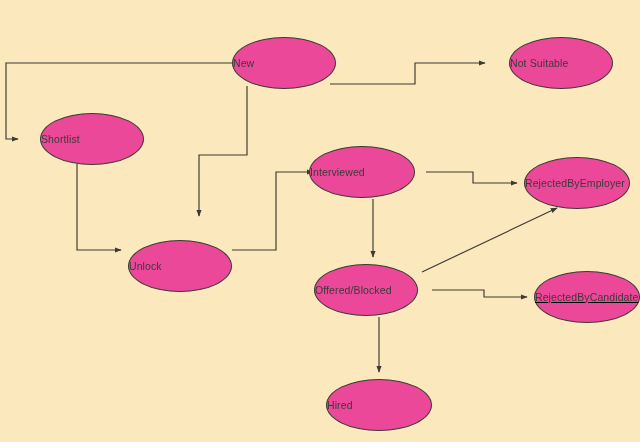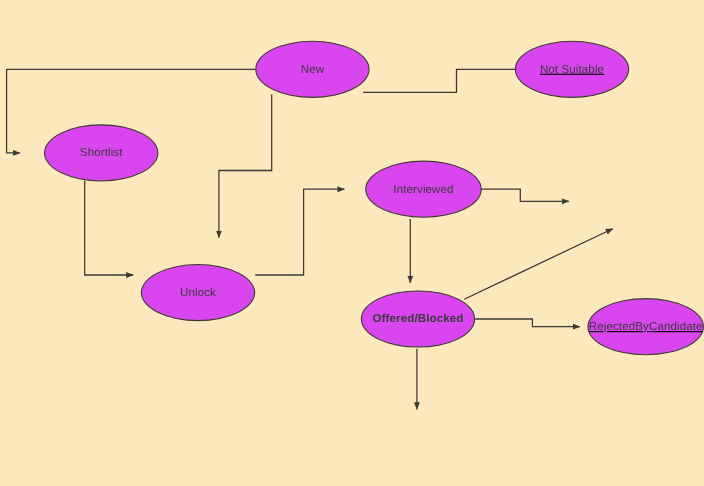--- a/index.html
+++ b/index.html
@@ -26,23 +26,22 @@
     position: absolute;
     left: 0;
     top: 0;
     width: 640px;
     height: 442px;
   }
   .node {
     position: absolute;
     display: flex;
     align-items: center;
-    justify-content: center;
     box-sizing: border-box;
-    background: #d946ef;
+    background: #ec4899;
     border: 1.15px solid #3d3a33;
     border-radius: 50%;
   }
   .node-label {
     color: #3a3a3a;
     font-size: 10.5px;
     line-height: 1;
     letter-spacing: .1px;
     white-space: nowrap;
     text-align: center;
@@ -71,33 +70,39 @@
         <path d="M 422 272 L 557 208" fill="none" stroke="#3d3a33" stroke-width="1.15" marker-end="url(#arrowhead)"></path>
         <path d="M 432 290 L 484 290 L 484 297 L 527 297" fill="none" stroke="#3d3a33" stroke-width="1.15" marker-end="url(#arrowhead)"></path>
         <path d="M 379 317 L 379 372" fill="none" stroke="#3d3a33" stroke-width="1.15" marker-end="url(#arrowhead)"></path>
       </g>
   </svg>
 
   <div id="node-layer">
       <div class="node" style="left: 232px; top: 37px; width: 104px; height: 52px;">
         <span class="node-label">New</span>
       </div>
-      <div class="node" style="left: 468px; top: 37px; width: 104px; height: 52px; text-decoration: underline;">
+      <div class="node" style="left: 509px; top: 37px; width: 104px; height: 52px;">
         <span class="node-label">Not Suitable</span>
       </div>
       <div class="node" style="left: 40px; top: 113px; width: 104px; height: 52px;">
         <span class="node-label">Shortlist</span>
       </div>
-      <div class="node" style="left: 332px; top: 146px; width: 106px; height: 52px;">
+      <div class="node" style="left: 309px; top: 146px; width: 106px; height: 52px;">
         <span class="node-label">Interviewed</span>
+      </div>
+      <div class="node" style="left: 524px; top: 157px; width: 106px; height: 52px;">
+        <span class="node-label">RejectedByEmployer</span>
       </div>
       <div class="node" style="left: 128px; top: 240px; width: 104px; height: 52px;">
         <span class="node-label">Unlock</span>
       </div>
-      <div class="node" style="left: 328px; top: 264px; width: 104px; height: 52px; font-weight: bold;">
+      <div class="node" style="left: 314px; top: 264px; width: 104px; height: 52px;">
         <span class="node-label">Offered/Blocked</span>
       </div>
       <div class="node" style="left: 534px; top: 271px; width: 106px; height: 52px; text-decoration: underline;">
         <span class="node-label">RejectedByCandidate</span>
+      </div>
+      <div class="node" style="left: 326px; top: 379px; width: 106px; height: 52px;">
+        <span class="node-label">Hired</span>
       </div>
     </div>
 
 </div>
 
 </body></html>

